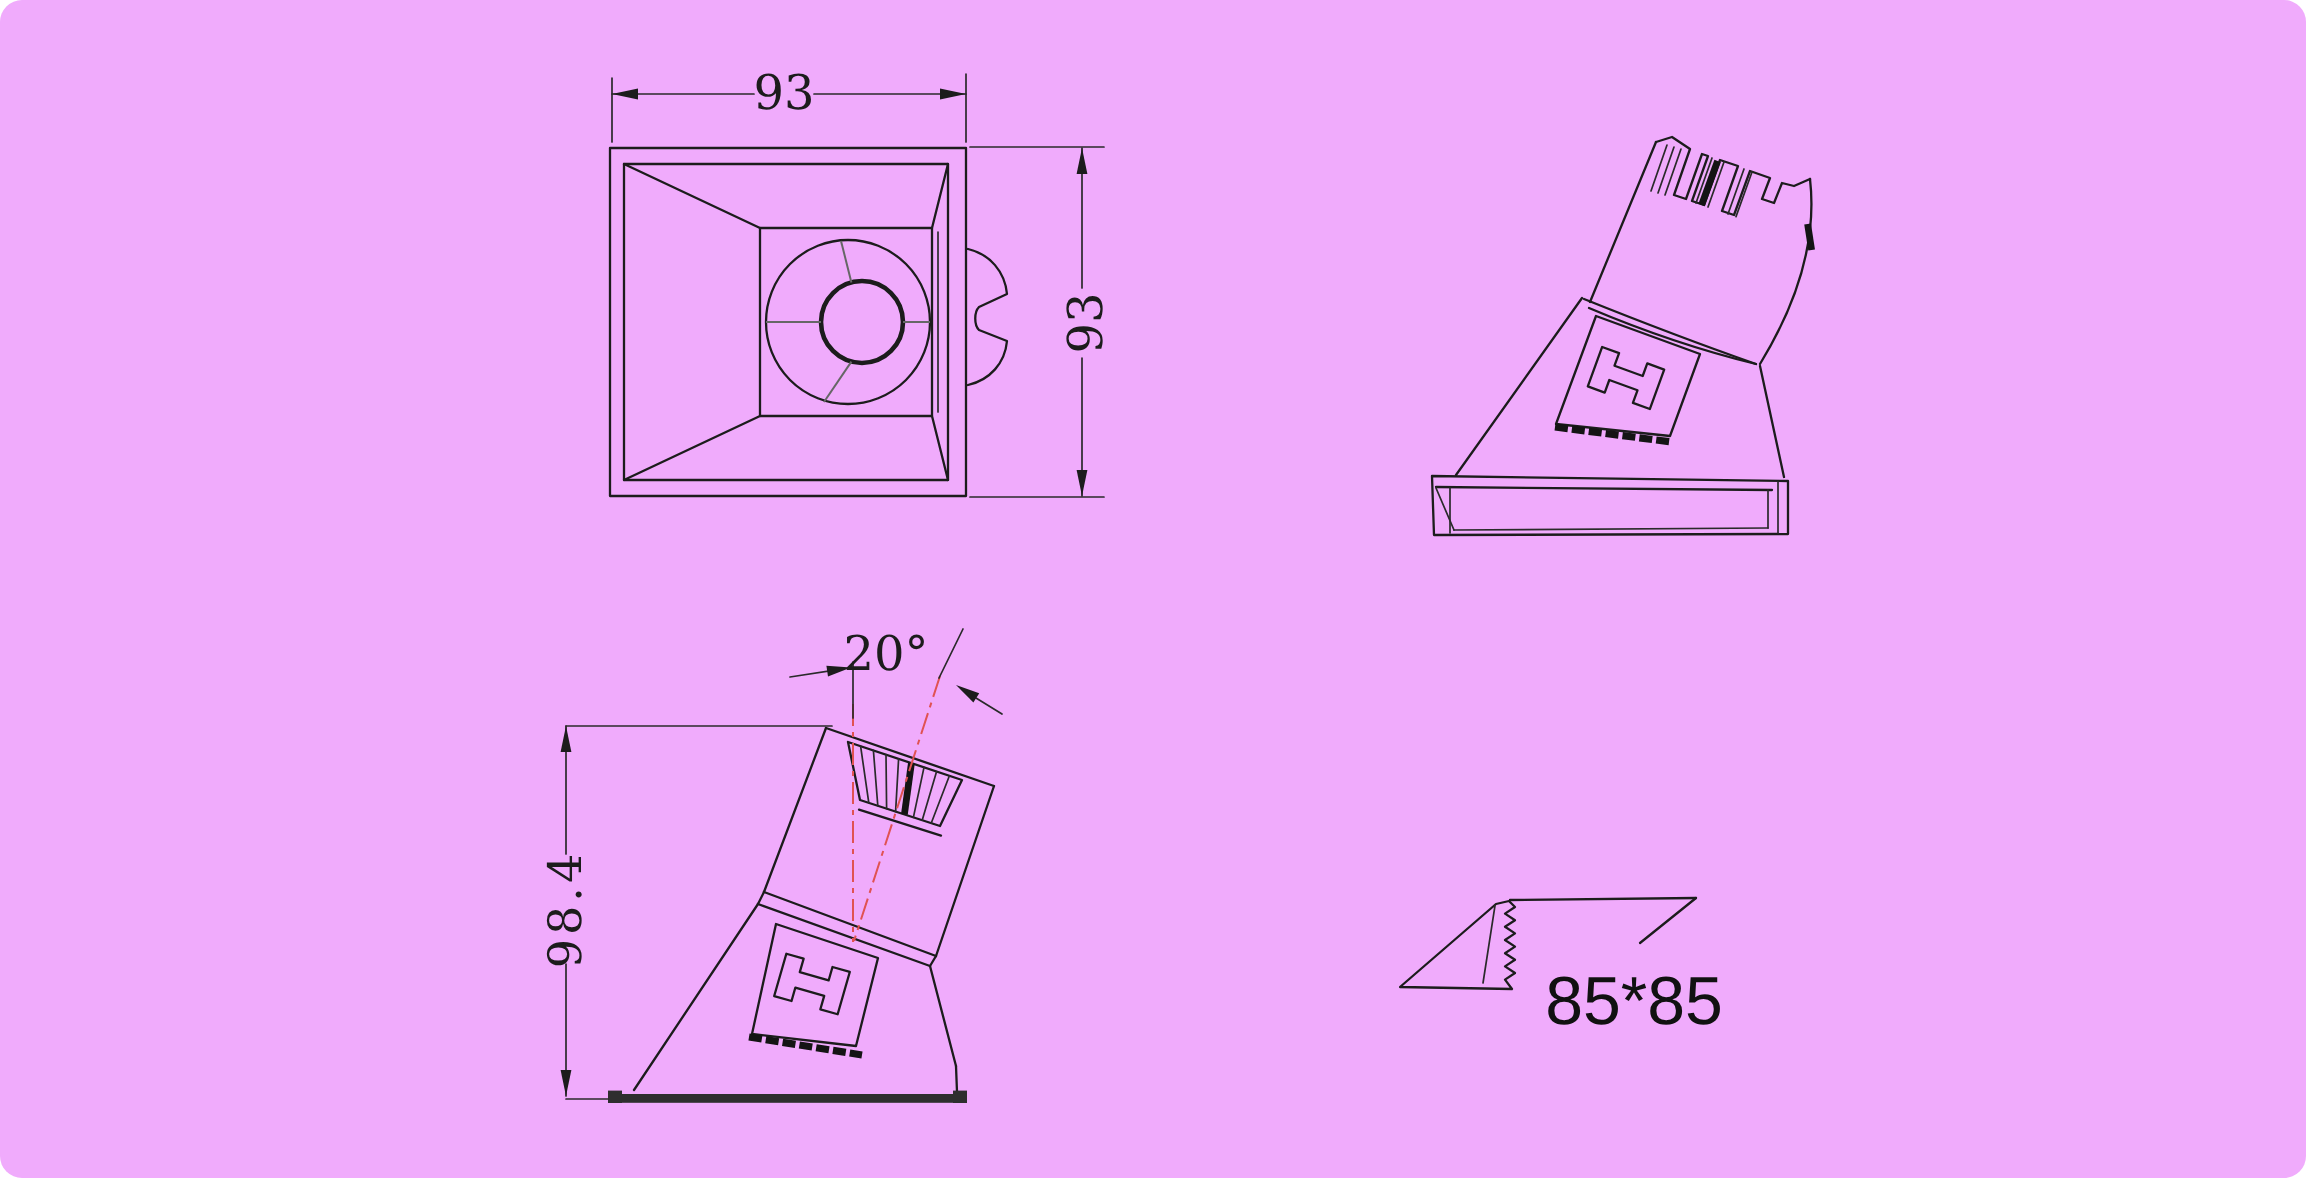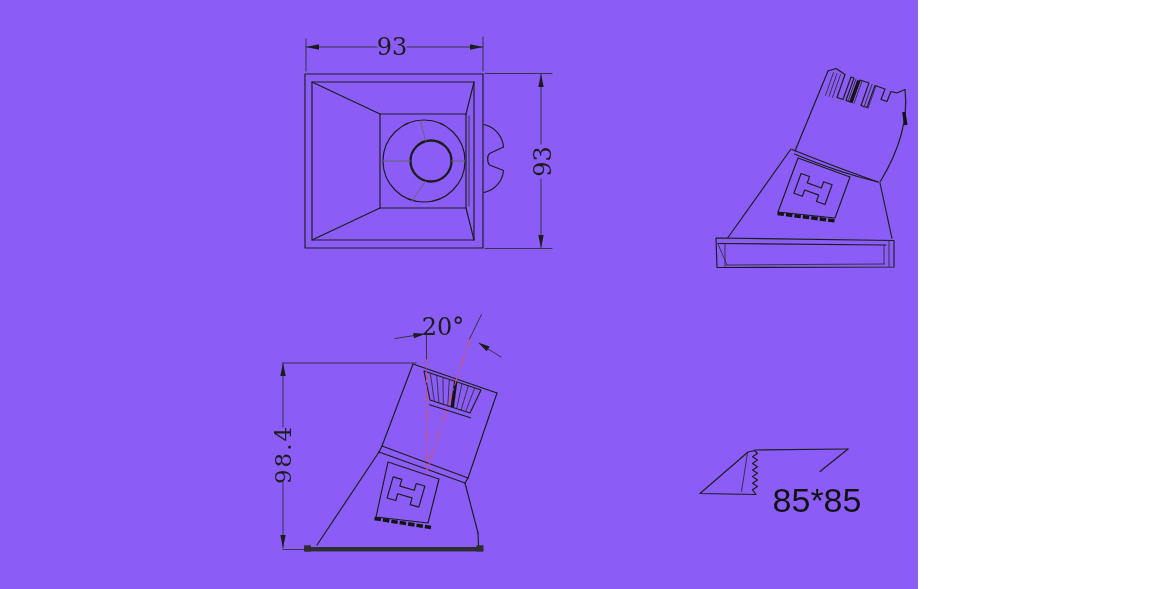--- a/index.html
+++ b/index.html
@@ -1,16 +1,16 @@
 <!DOCTYPE html>
 <html><head>
 <meta charset="utf-8">
 <style>
   html,body{margin:0;padding:0;background:#ffffff;}
-  #canvas{position:relative;width:918px;height:589px;background:#8b5cf6;overflow:hidden;}
+  #canvas{position:relative;width:1153px;height:589px;background:#f0abfc;overflow:hidden;border-radius:11px;}
   svg{display:block;}
   .ln{stroke:#1c1c1c;stroke-width:1.15;fill:none;stroke-linecap:round;stroke-linejoin:round;}
   .thin{stroke:#2a2a2a;stroke-width:0.85;fill:none;stroke-linecap:round;}
   .thick{stroke:#1c1c1c;stroke-width:2.3;fill:none;}
   .dark{stroke:#141414;stroke-width:3.4;fill:none;}
   .hatch{stroke:#141414;stroke-width:3.6;fill:none;stroke-dasharray:6.5 2;}
   .red{stroke:#e05252;stroke-width:1;fill:none;stroke-dasharray:11 3 2.5 3;}
   .arr{fill:#1c1c1c;stroke:none;}
   .spoke{stroke:#666;stroke-width:1;fill:none;}
   .dim-text{font-family:"DejaVu Serif","Liberation Serif",serif;font-size:24px;fill:#1c1c1c;}

